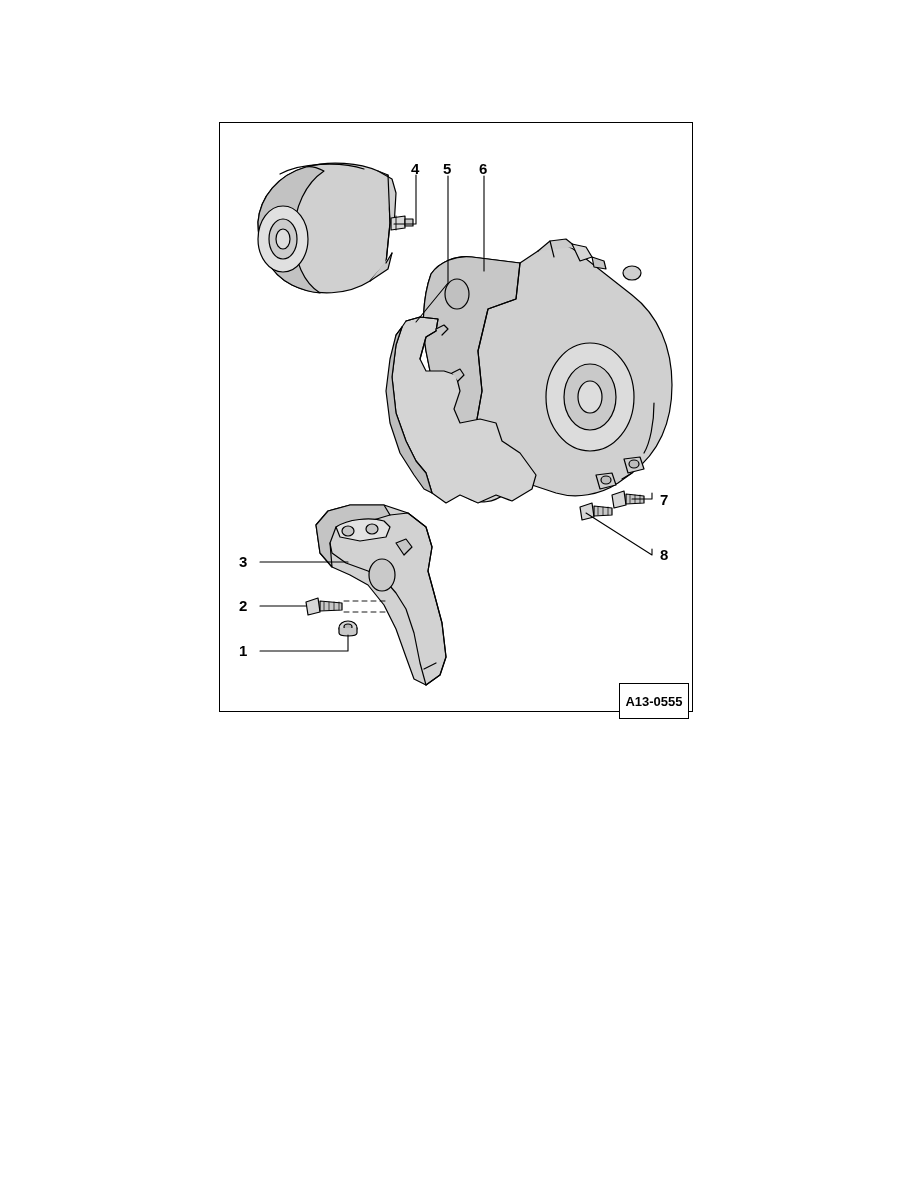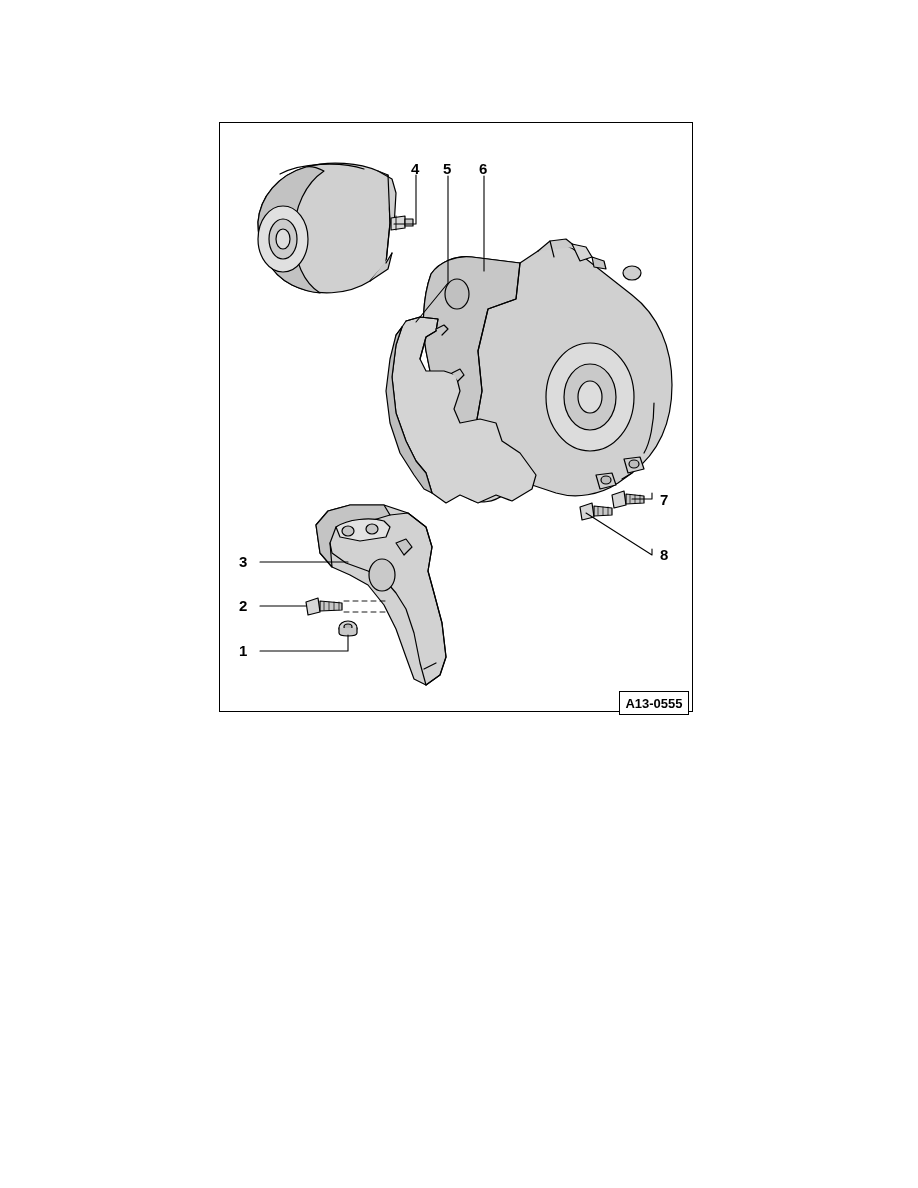--- a/index.html
+++ b/index.html
@@ -46,28 +46,27 @@
     font-weight: bold;
     color: #000000;
     line-height: 15px;
     letter-spacing: 0px;
   }
   .code-box {
     position: absolute;
     left: 399px;
     top: 560px;
     width: 70px;
-    height: 24px;
+    height: 36px;
     border: 1px solid #000000;
     background: #ffffff;
     box-sizing: border-box;
     display: flex;
     align-items: center;
     justify-content: center;
-    margin-top: 8px;
   }
   .code-box-text {
     font-family: "Liberation Sans", sans-serif;
     font-size: 13px;
     font-weight: bold;
     color: #000000;
   }
 </style>
 </head>
 <body>

